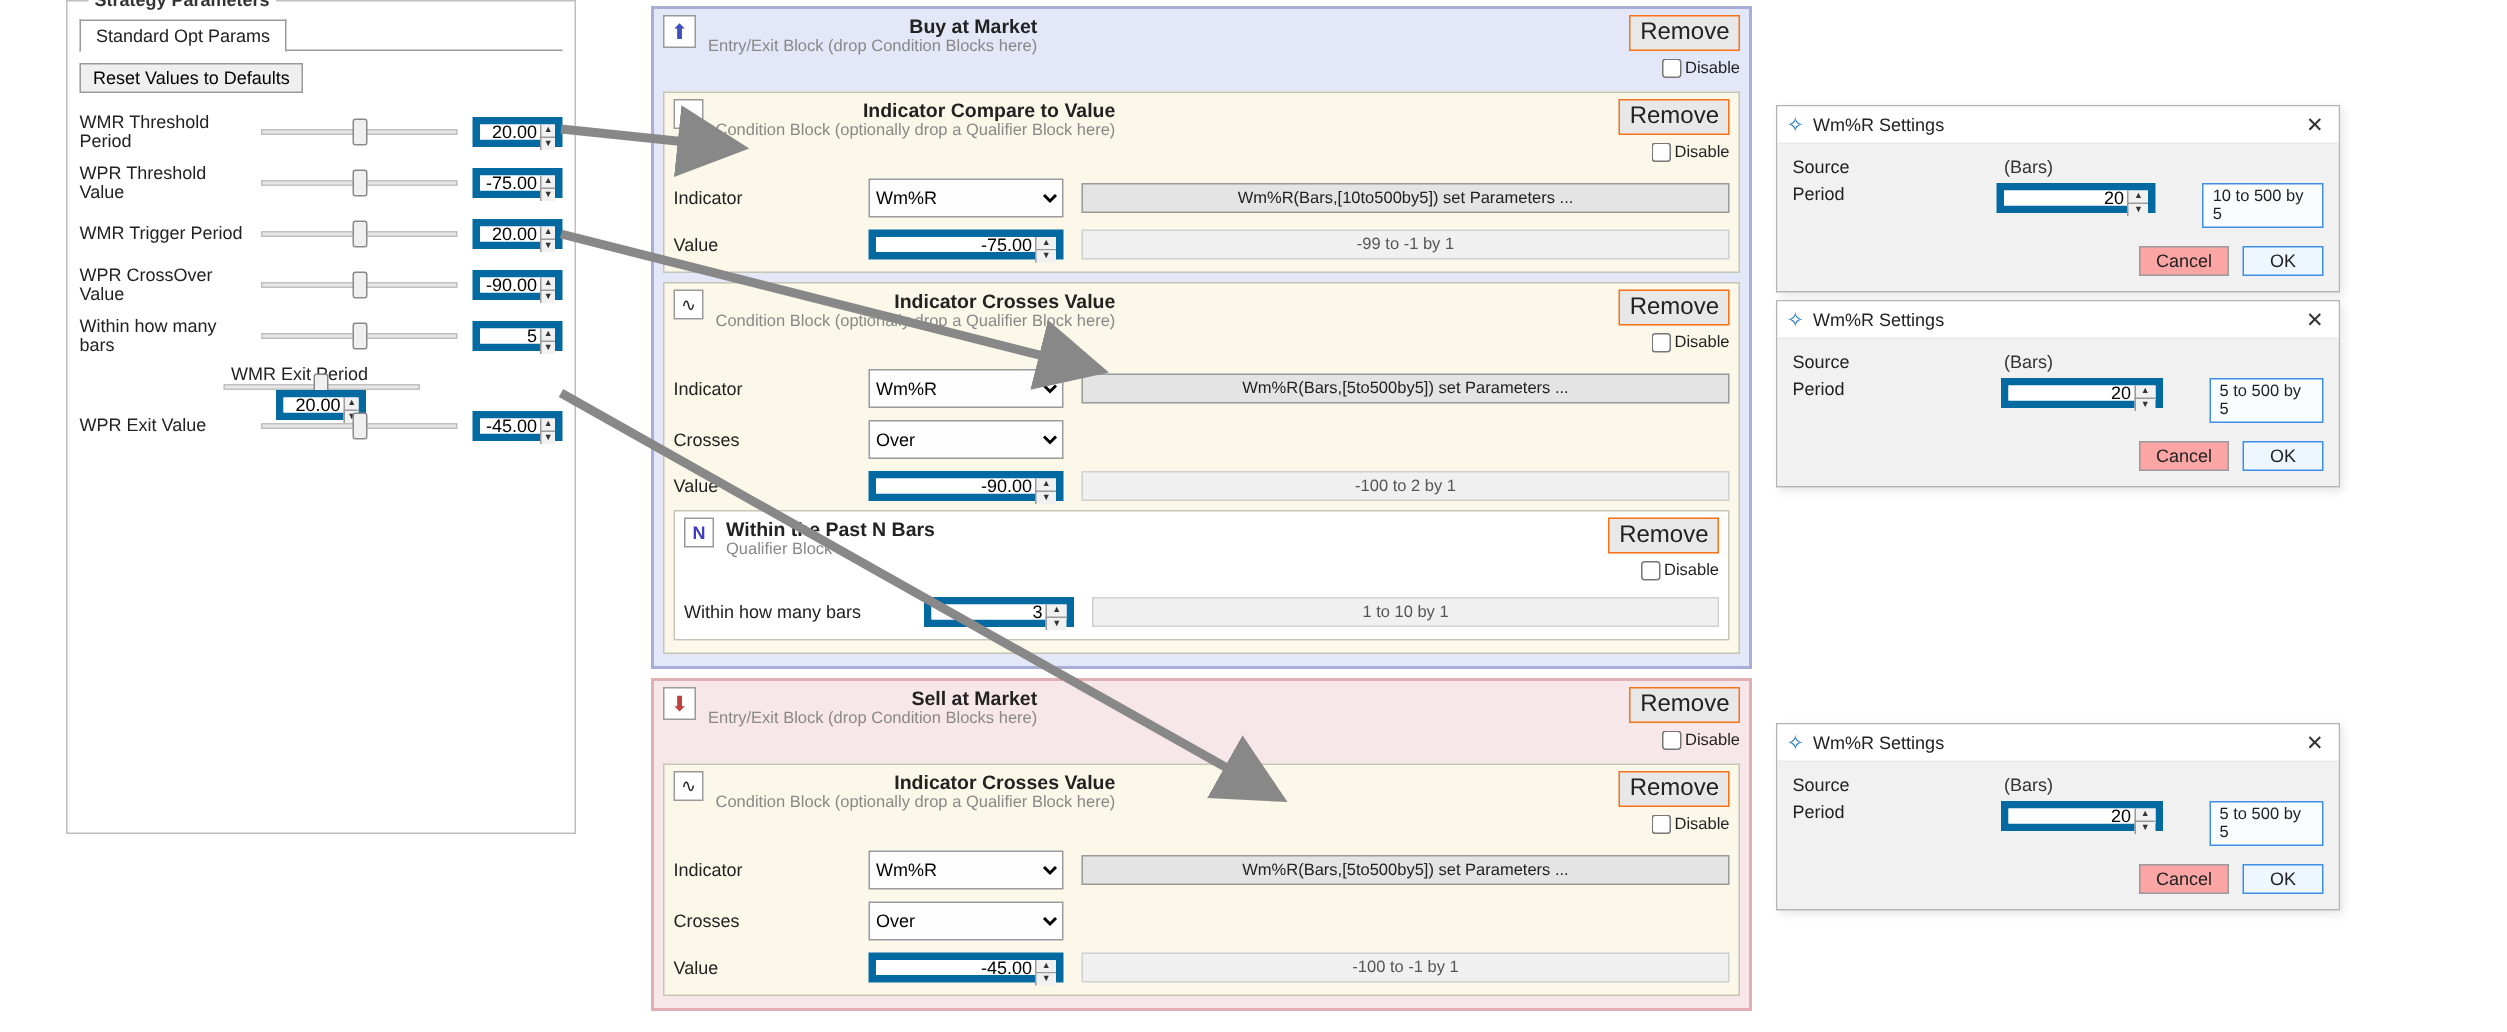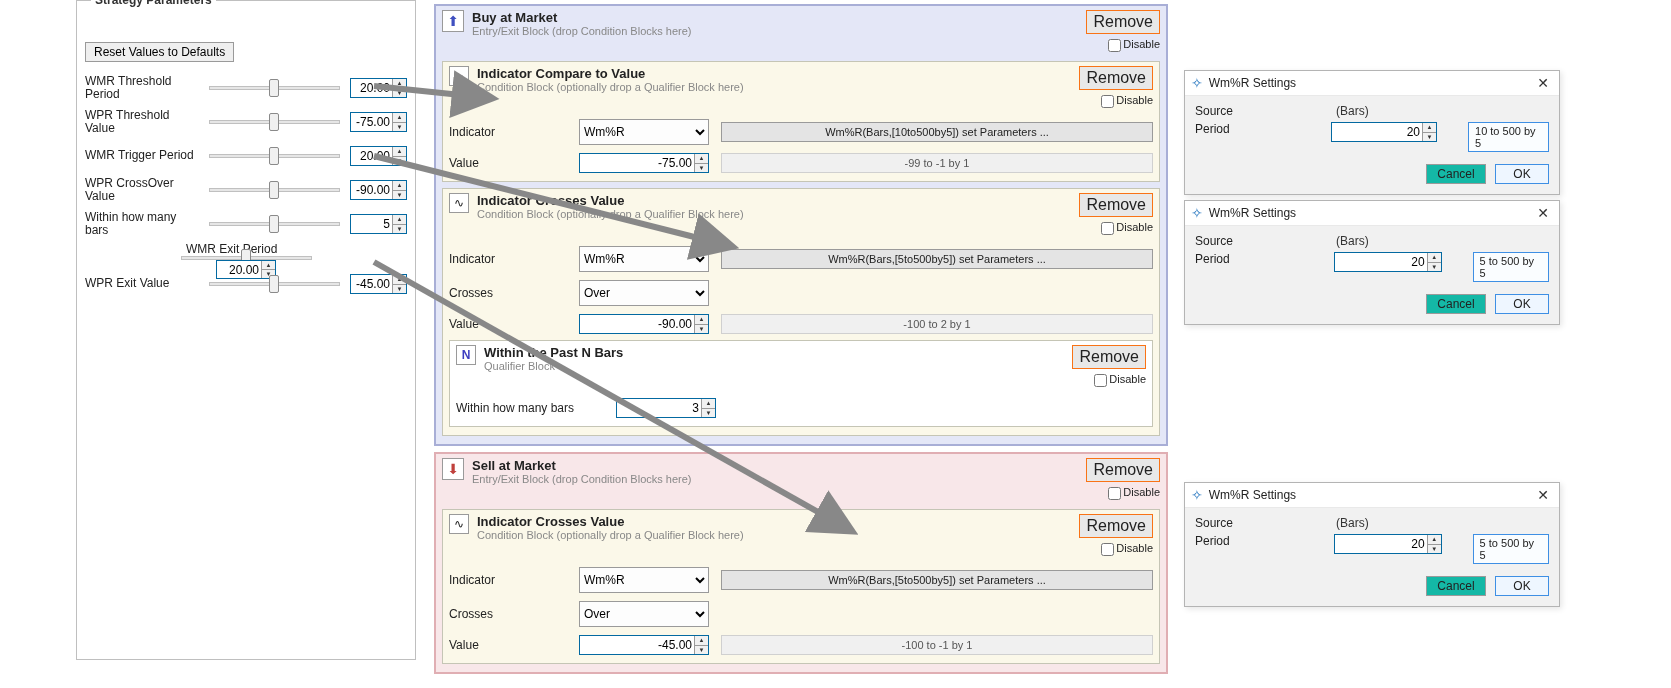--- a/index.html
+++ b/index.html
@@ -14,24 +14,23 @@
     position: relative;
     overflow: hidden;
   }
 
   
   .strategy-panel {
     position: absolute;
     left: 44px;
     top: 0;
     width: 340px;
-    height: 660px;
+    height: 556px;
     border: 1px solid #bfbfbf;
     background: #ffffff;
-    margin-left: 32px;
   }
   .fieldset-label {
     position: absolute;
     top: -8px;
     left: 14px;
     background: #ffffff;
     padding: 0 4px;
     font-weight: bold;
     color: #333;
   }
@@ -87,21 +86,21 @@
     width: 10px;
     height: 18px;
     background: #f0f0f0;
     border: 1px solid #8a8a8a;
     border-radius: 2px;
   }
   .spin {
     width: 60px;
     height: 20px;
     display: flex;
-    border: 1px solid #0369a1;
+    border: 5px solid #0369a1;
     background: #ffffff;
   }
   .spin input {
     flex: 1;
     border: none;
     font-size: 12px;
     text-align: right;
     padding-right: 2px;
     width: 40px;
     outline: none;
@@ -148,20 +147,21 @@
     display: flex;
     align-items: center;
     justify-content: center;
     font-size: 14px;
     flex-shrink: 0;
   }
   .block-icon.small { width:20px; height:20px; font-size:12px;}
   .block-title {
     font-weight: bold;
     font-size: 13px;
+    text-align: right;
   }
   .block-subtitle {
     font-size: 11px;
     color: #888;
   }
   .block-controls {
     margin-left: auto;
     text-align: right;
   }
   .remove-btn {
@@ -274,39 +274,42 @@
     font-size:11px;
     color:#222;
   }
   .dlg-buttons { text-align:right; margin-top:12px;}
   .dlg-buttons .btn {
     display:inline-block;
     min-width:54px;
     text-align:center;
     padding:2px 10px;
     border:1px solid #9a9a9a;
-    background:#14b8a6;
+    background:#fca5a5;
     font-size:12px;
     margin-left:6px;
   }
   .dlg-buttons .btn.ok { border-color:#3e8fe4; background:#eef6ff;}
 
   
   svg.arrows {
     position:absolute;
     left:0;
     top:0;
     pointer-events:none;
   }
 </style>
 </head>
 <body>
 
 <div class="strategy-panel">
   <span class="fieldset-label">Strategy Parameters</span>
+  <div class="tab-header">
+    <span class="tab">Standard Opt Params</span>
+  </div>
   <button class="reset-btn">Reset Values to Defaults</button>
 
   <div class="param-row" style="top:72px;">
     <div class="param-label">WMR Threshold Period</div>
     <input type="range" class="slider" value="50" style="">
     <div class="spin">
         <input value="20.00" style="">
         <div class="spin-btns">
           <div>▲</div>
           <div>▼</div>
@@ -473,20 +476,21 @@
         </div>
         <div class="field-row">
           <div class="flabel" style="width:160px;">Within how many bars</div>
           <div class="spin" style="width:100px;">
               <input value="3" style="">
               <div class="spin-btns">
                 <div>▲</div>
                 <div>▼</div>
               </div>
             </div>
+          <div class="range-label">1 to 10 by 1</div>
         </div>
       </div>
     </div>
   </div>
 
   <div class="entry-block sell-block">
     <div class="entry-header">
       <div class="block-icon" style="color:#c0403c;">⬇</div>
       <div>
         <div class="block-title">Sell at Market</div>

